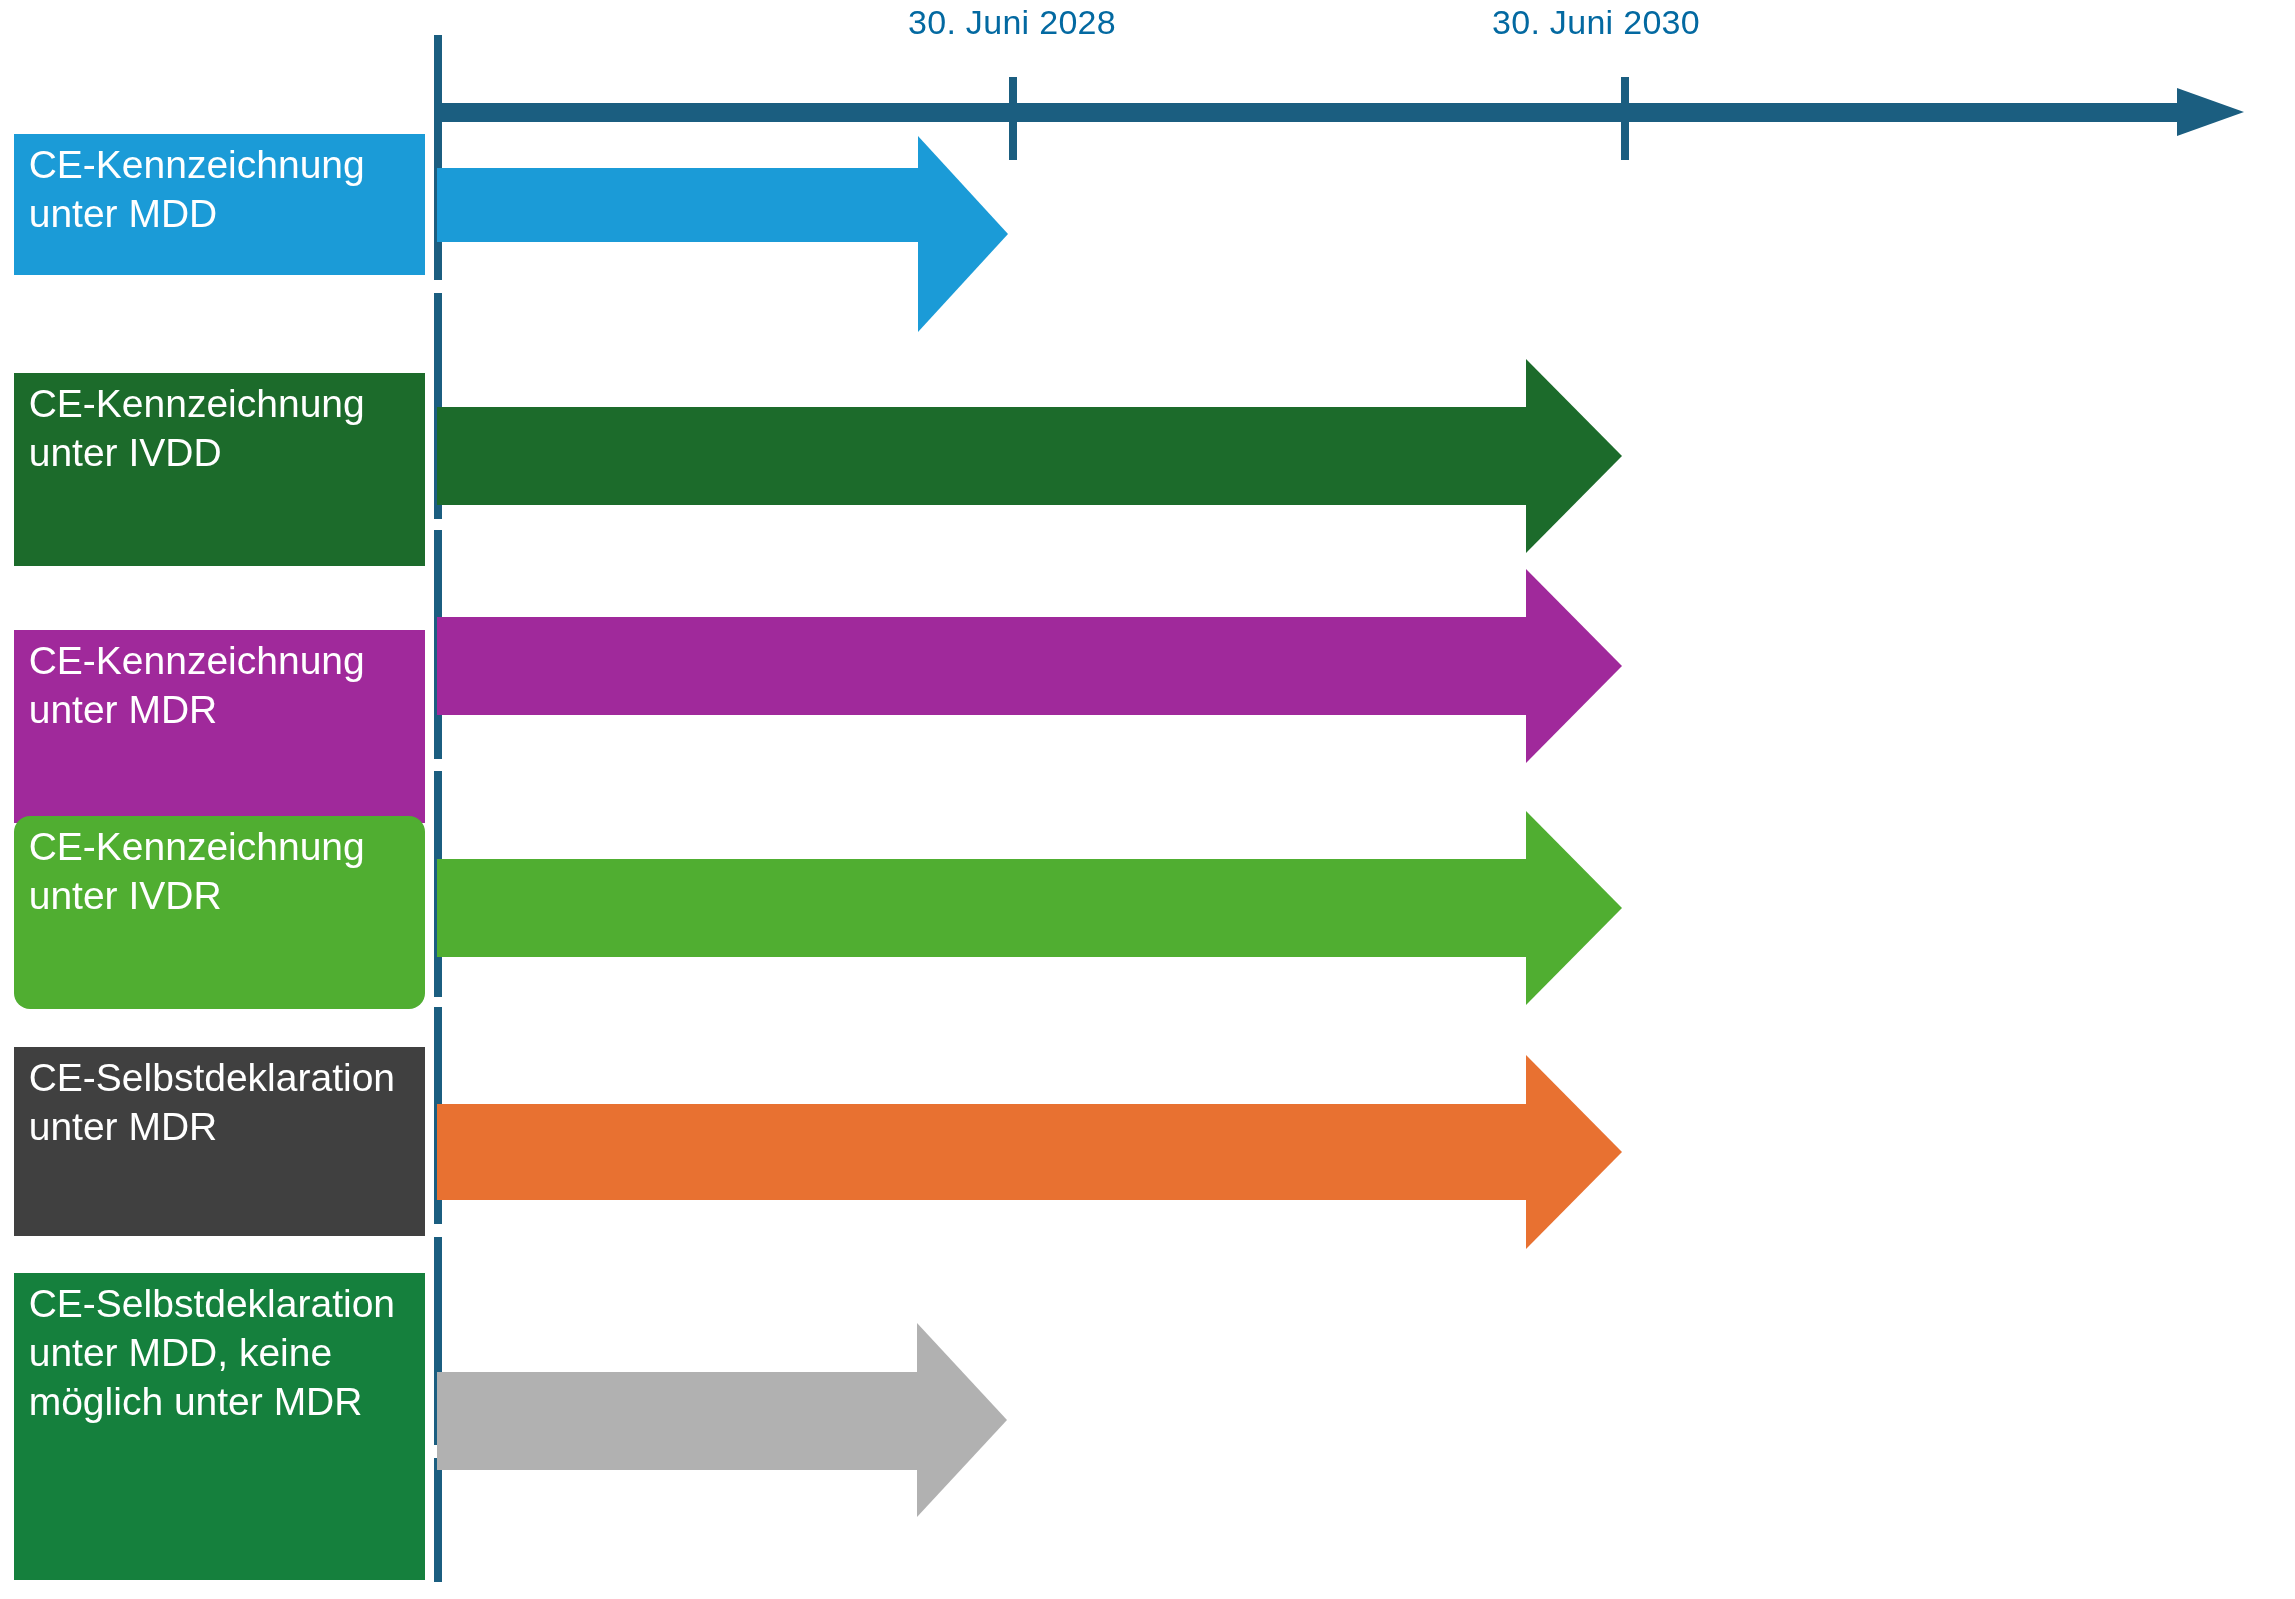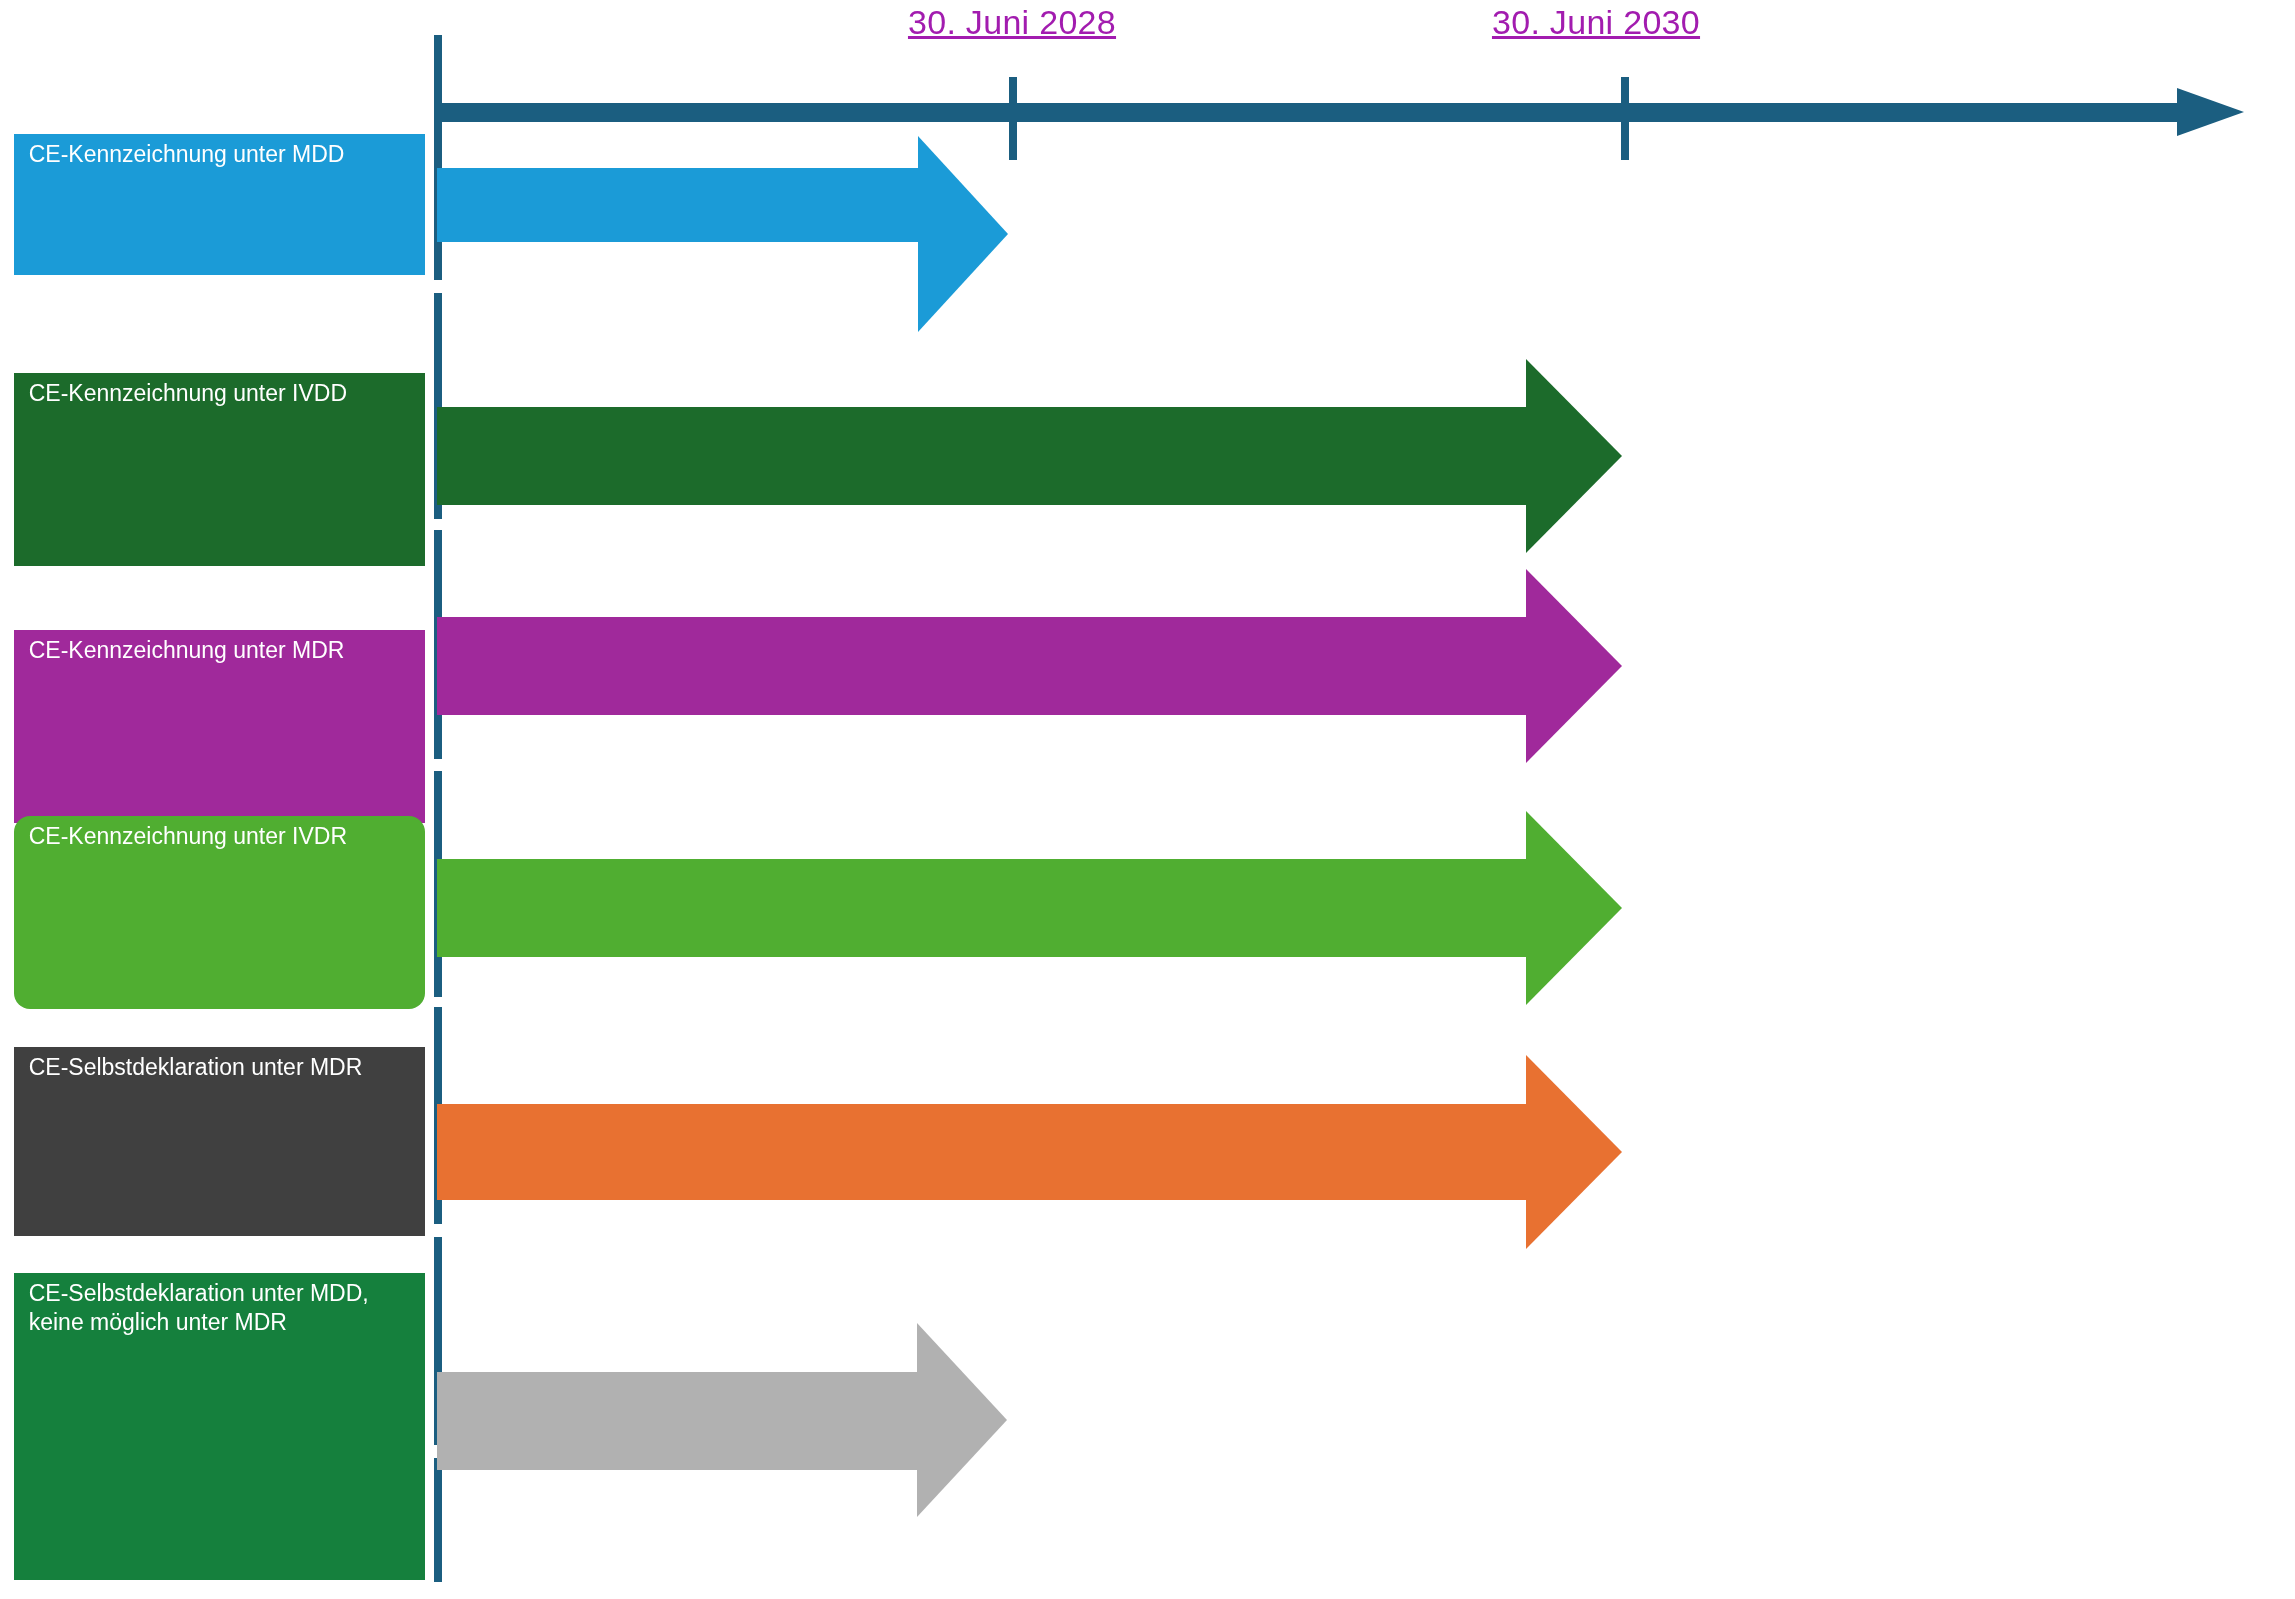--- a/index.html
+++ b/index.html
@@ -47,37 +47,36 @@
   .tick {
     position: absolute;
     width: 7.6px;
     background: #1B5E80;
     top: 77px;
     height: 83px;
   }
   .tick-label {
     position: absolute;
     font-size: 34px;
-    color: #a21caf;
+    color: #0369a1;
     white-space: nowrap;
     top: 2.9px;
     transform: translateX(-50%);
     letter-spacing: 0.3px;
-    text-decoration: underline;
   }
 
   
   .label-box {
     position: absolute;
     left: 13.5px;
     width: 411px;
     box-sizing: border-box;
     padding: 5.9px 10.5px 5.9px 15.2px;
     color: #ffffff;
-    font-size: 23px;
+    font-size: 39px;
     line-height: 1.26;
     display: flex;
     align-items: flex-start;
     justify-content: flex-start;
   }
 
   
   .arrow {
     position: absolute;
   }

